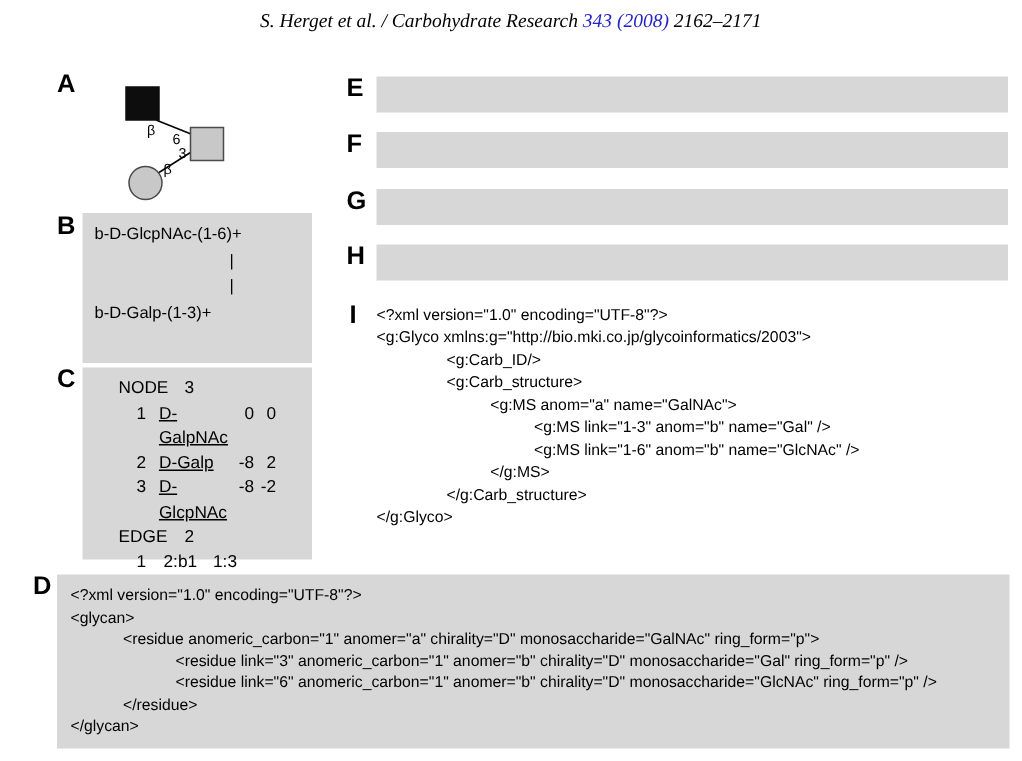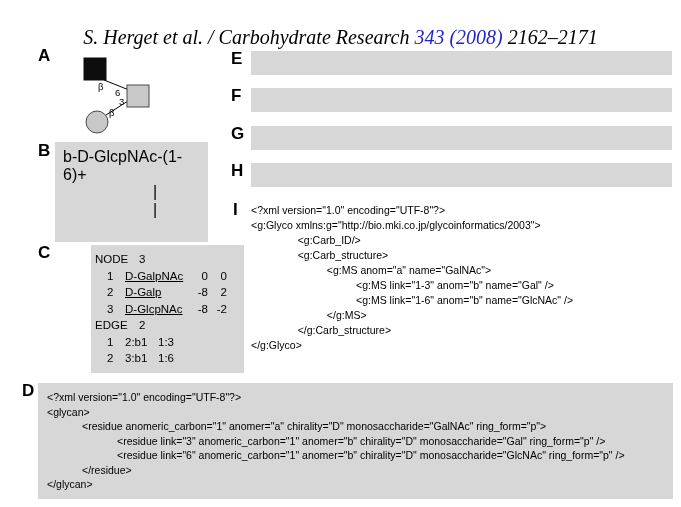--- a/index.html
+++ b/index.html
@@ -2,31 +2,31 @@
 <html><head>
 <meta charset="utf-8">
 <style>
   * { margin:0; padding:0; box-sizing:border-box; }
   html, body { background:#ffffff; }
   body {
     width:681px; height:507px; position:relative; overflow:hidden;
     font-family:"Liberation Sans", sans-serif; color:#000;
   }
   .header {
-    position:absolute; top:26px; left:0; width:100%; text-align:center;
-    font-family:"Liberation Serif", serif; font-style:italic; font-size:20px;
+    position:absolute; top:6px; left:0; width:100%; text-align:center;
+    font-family:"Liberation Serif", serif; font-style:italic; font-size:13px;
   }
   .header .vol-link { color:#2424c6; text-decoration:none; cursor:pointer; }
   .panel-label { position:absolute; font-weight:700; font-size:17px; letter-spacing:.2px; }
   .gray-box { position:absolute; background:#d7d7d7; }
   .code-box { font-size:12px; line-height:23px; padding-left:7px; white-space:pre; overflow:hidden; }
-  .b-box { padding:6px 8px; font-size:16px; line-height:17.5px; }
+  .b-box { padding:6px 8px; font-size:11px; line-height:17.5px; }
   .b-ind1 { padding-left:90px; }
   .b-ind2 { padding-left:38px; }
-  .c-box { padding:6px 4px; font-size:11.5px; line-height:16.5px;margin-left:36px; }
+  .c-box { padding:6px 24px; font-size:11.5px; line-height:16.5px; }
   .c-row { display:flex; }
   .c-kw { width:44px; }
   .c-idx { margin-left:12px; width:13px; }
   .c-name { margin-left:5px; width:67px;text-decoration:underline; }
   .c-x { width:16px; text-align:right; }
   .c-y { width:19px; text-align:right; }
   .c-from { margin-left:5px; width:33px; }
   .xml-pre {
     font-family:"Liberation Sans", sans-serif; font-size:10.5px;
     line-height:14.5px; padding:7px 9px; white-space:pre; overflow:hidden;
@@ -91,20 +91,21 @@
                                     &lt;g:MS link="1-6" anom="b" name="GlcNAc" /&gt;
                           &lt;/g:MS&gt;
                 &lt;/g:Carb_structure&gt;
 &lt;/g:Glyco&gt;</pre>
 
 <div class="panel-label" style="left:38px;top:141px">B</div>
 <div class="gray-box b-box" style="left:55px;top:142px;width:153px;height:100px">
   <div class="b-ind0">b-D-GlcpNAc-(1-6)+</div>
   <div class="b-ind1">|</div>
   <div class="b-ind1">|</div>
+  <div class="b-ind0">b-D-Galp-(1-3)+</div>
 </div>
 
 <div class="panel-label" style="left:38px;top:243px">C</div>
 <div class="gray-box c-box" style="left:55px;top:245px;width:153px;height:128px">
   <div class="c-row">
     <span class="c-kw">NODE</span>
     <span>3</span>
   </div>
   <div class="c-row">
     <span class="c-idx">1</span>

